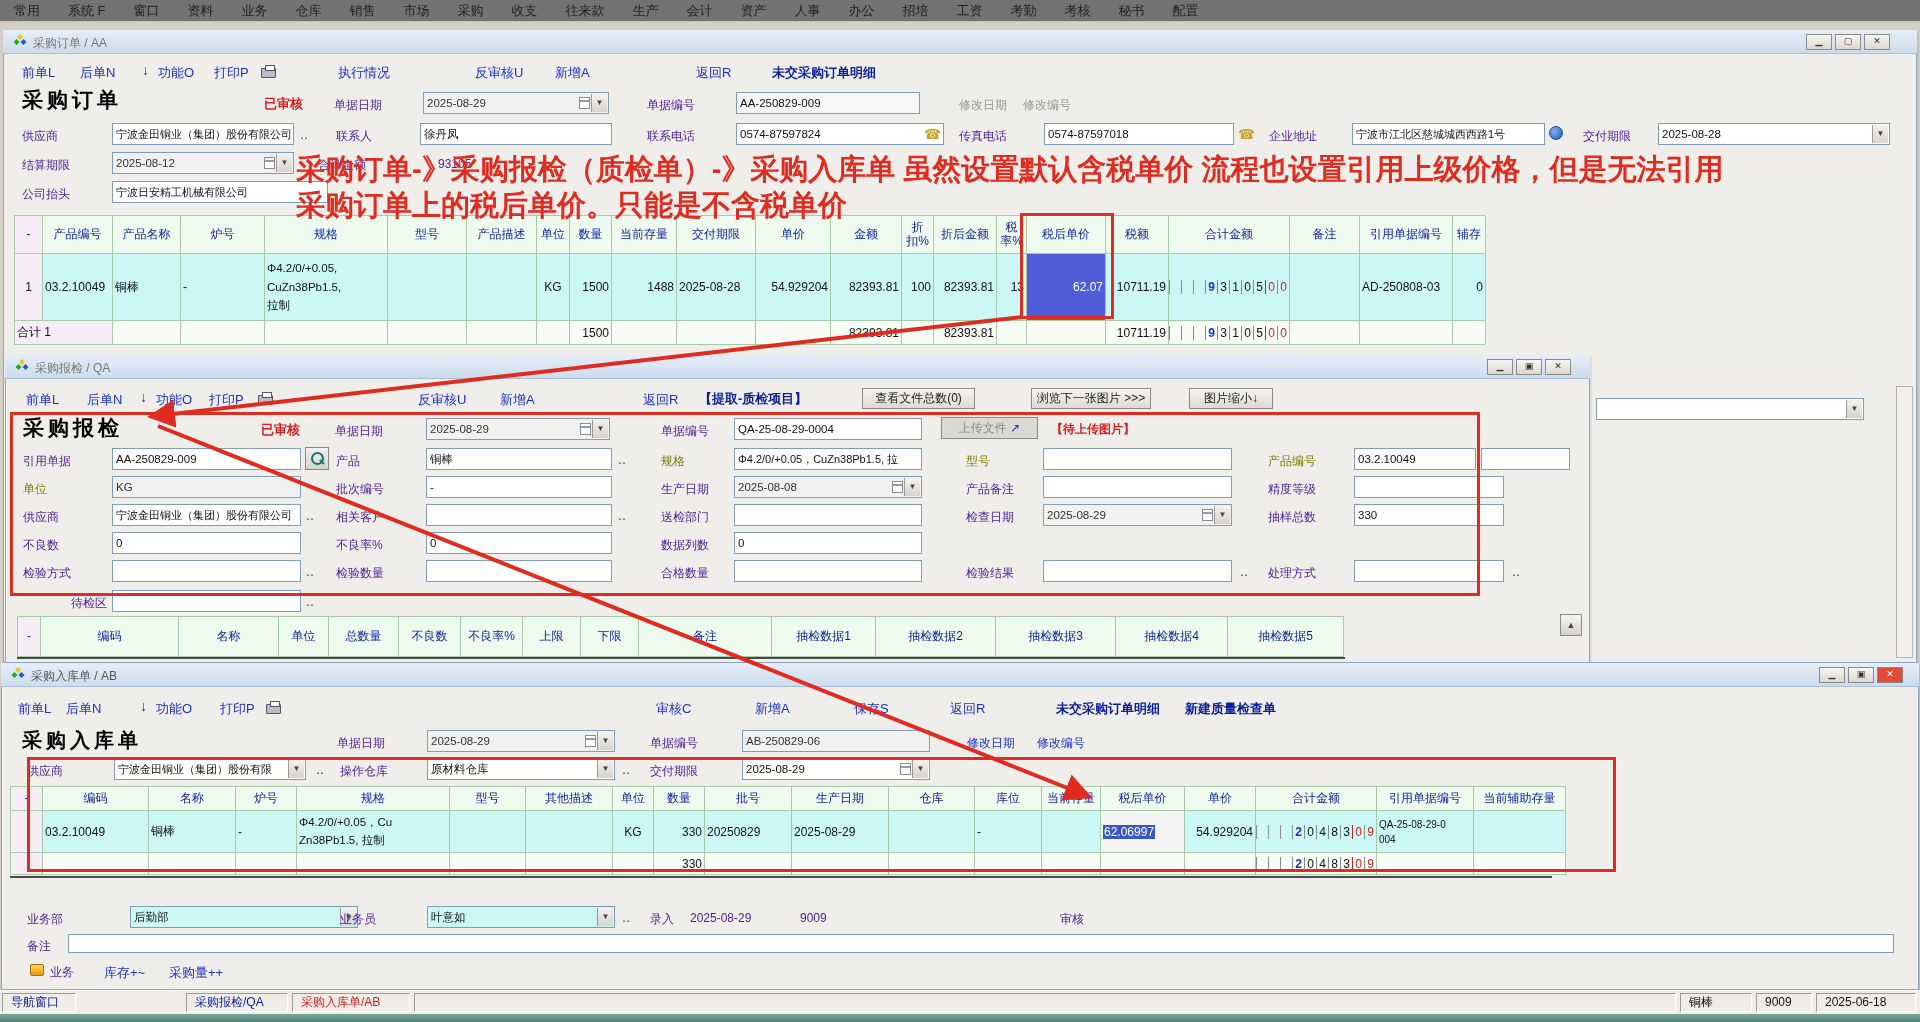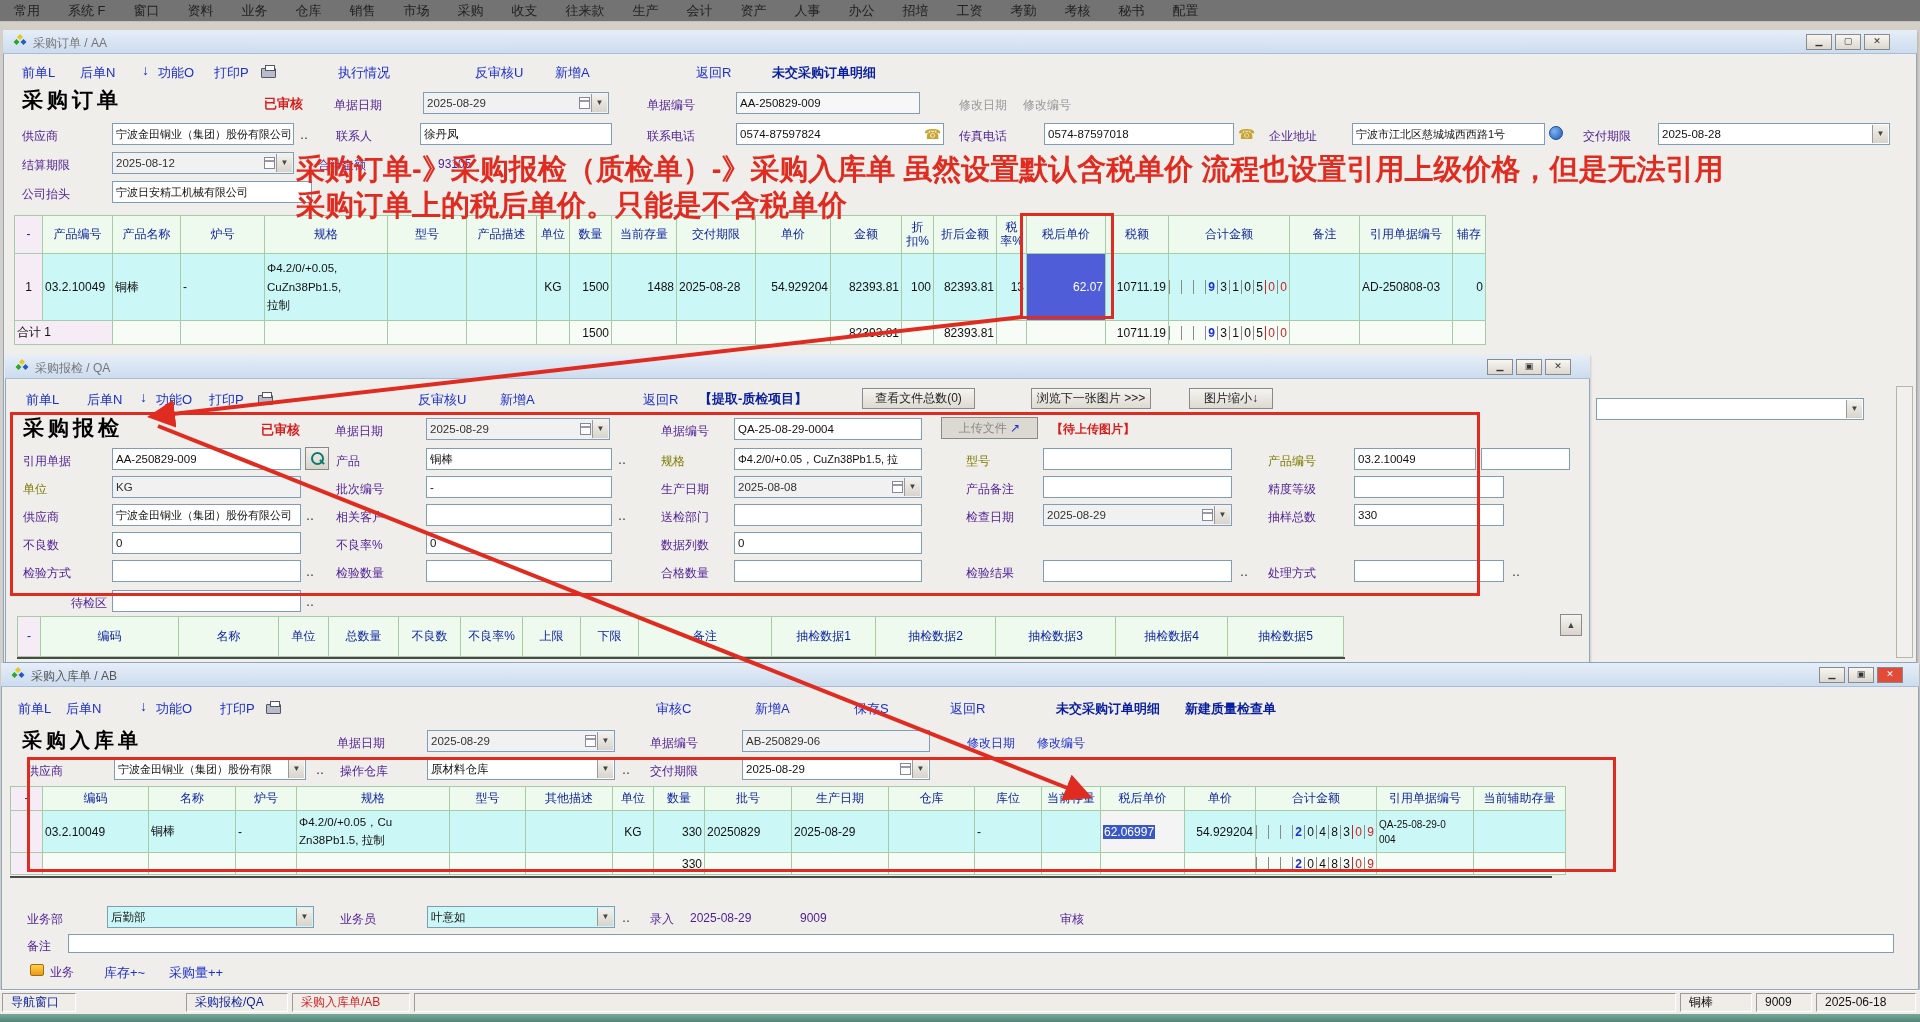--- a/index.html
+++ b/index.html
@@ -151,21 +151,21 @@
 <div class="inp" style="left:1352px;top:123px;width:193px;font-size:11px;">宁波市江北区慈城城西西路1号</div>
 <span class="globe-ic" style="left:1549px;top:126px;"></span>
 <span class="lbl" style="left:1583px;top:128px;">交付期限</span>
 <div class="inp" style="left:1658px;top:123px;width:232px;"><span>2025-08-28</span><span class="dd">▼</span></div>
 
 <span class="lbl" style="left:22px;top:157px;">结算期限</span>
 <div class="inp gray" style="left:112px;top:152px;width:182px;"><span>2025-08-12</span><span class="calic"></span><span class="dd">▼</span></div>
 <span class="lbl" style="left:318px;top:157px;">合计金额</span>
 <span class="lbl" style="left:438px;top:157px;">93105</span>
 <span class="lbl" style="left:22px;top:186px;">公司抬头</span>
-<div class="inp" style="left:112px;top:181px;width:200px;font-size:11px;">宁波日安精工机械有限公司</div>
+<div class="inp" style="left:112px;top:181px;width:216px;font-size:11px;">宁波日安精工机械有限公司</div>
 
 <table class="grid" style="left:14px;top:215px;">
   <colgroup>
       <col style="width:28px">
       <col style="width:70px">
       <col style="width:68px">
       <col style="width:84px">
       <col style="width:123px">
       <col style="width:79px">
       <col style="width:70px">
@@ -586,21 +586,21 @@
     </div>
         </td>
     <td></td>
         <td></td>
   </tr>
 </tbody>
   </table>
 <div class="darkline" style="left:10px;top:876px;width:1542px;"></div>
 
 <span class="lbl" style="left:27px;top:911px;">业务部</span>
-<div class="inp cyan" style="left:107px;top:906px;width:207px;"><span>后勤部</span><span class="dd">▼</span></div>
+<div class="inp cyan" style="left:130px;top:906px;width:228px;"><span>后勤部</span><span class="dd">▼</span></div>
 <span class="lbl" style="left:340px;top:911px;">业务员</span>
 <div class="inp cyan" style="left:427px;top:906px;width:188px;"><span>叶意如</span><span class="dd">▼</span></div>
 <span class="dots" style="left:622px;top:911px;">‥</span>
 <span class="lbl" style="left:650px;top:911px;">录入</span>
 <span class="lbl" style="left:690px;top:911px;">2025-08-29</span>
 <span class="lbl" style="left:800px;top:911px;">9009</span>
 <span class="lbl" style="left:1060px;top:911px;">审核</span>
 <span class="lbl" style="left:27px;top:938px;">备注</span>
 <div class="inp" style="left:68px;top:934px;width:1826px;height:19px;line-height:17px;"></div>
 <span class="biz-icon" style="left:30px;top:964px;"></span>

